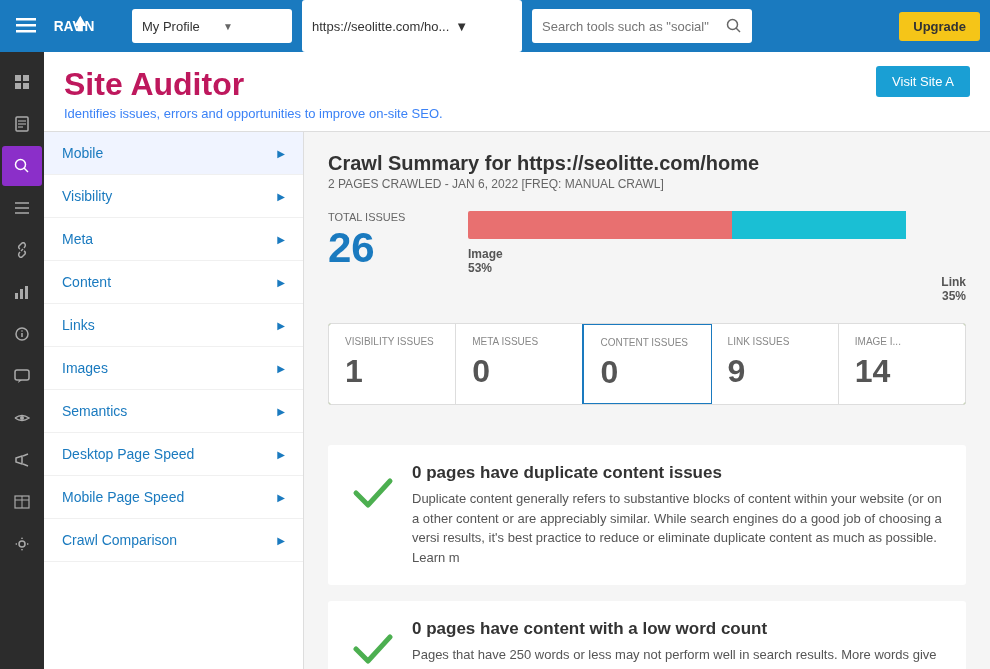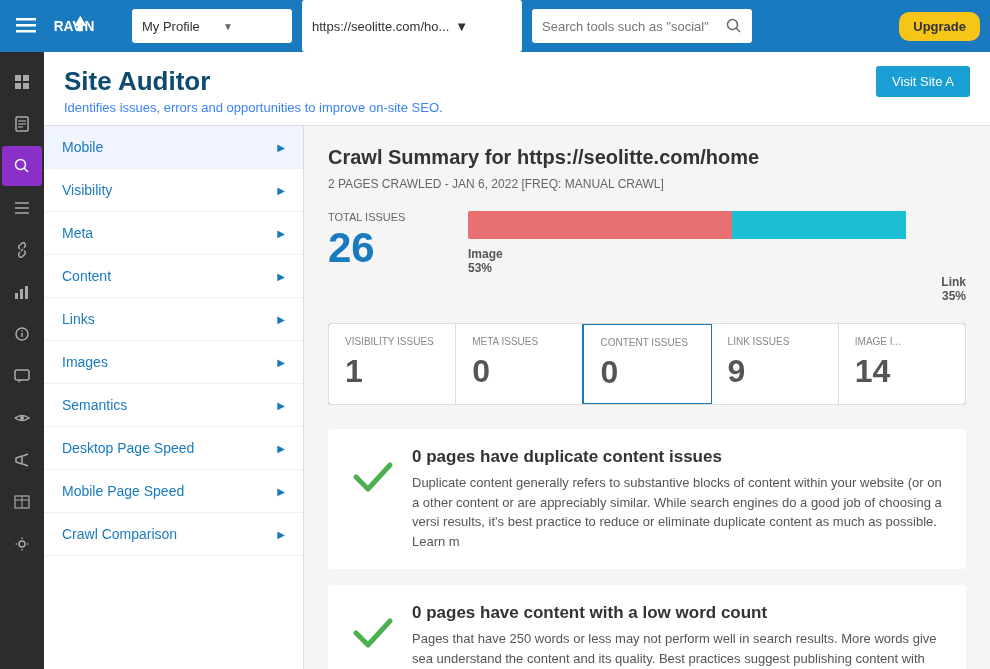--- a/index.html
+++ b/index.html
@@ -31,21 +31,21 @@
     .nav-url-dropdown span { font-size: 13px; color: #333; flex: 1; }
     .nav-search {
       display: flex; align-items: center; background: white; border-radius: 3px;
       height: 34px; padding: 0 10px; gap: 6px; min-width: 220px;
     }
     .nav-search input {
       border: none; outline: none; font-size: 13px; color: #333; flex: 1; background: transparent;
     }
     .upgrade-btn {
       background: #f5c518; color: #333; font-weight: bold; font-size: 13px;
-      padding: 7px 14px; border-radius: 10px; cursor: pointer; margin-left: auto; white-space: nowrap;
+      padding: 7px 14px; border-radius: 3px; cursor: pointer; margin-left: auto; white-space: nowrap;
     }
 
     
     .left-icon-nav {
       position: absolute; left: 0; top: 52px; bottom: 0; width: 44px;
       background: #2c2c2c; display: flex; flex-direction: column; align-items: center;
       padding-top: 10px; gap: 2px; z-index: 10;
     }
     .left-icon-nav .icon-item {
       width: 40px; height: 40px; display: flex; align-items: center; justify-content: center;
@@ -58,21 +58,21 @@
       position: absolute; left: 44px; top: 52px; right: 0; bottom: 0;
       display: flex; flex-direction: column;
     }
 
     
     .page-header {
       background: white; padding: 14px 20px 10px 20px;
       display: flex; justify-content: space-between; align-items: flex-start;
       border-bottom: 1px solid #ddd;
     }
-    .page-header-left h1 { font-size: 26px; color: #0c4a6e; font-weight: bold; }
+    .page-header-left h1 { font-size: 32px; color: #be185d; font-weight: bold; }
     .page-header-left p { font-size: 13px; color: #3b82f6; margin-top: 3px; }
     .visit-site-btn {
       background: #1a9fd4; color: white; padding: 8px 16px; border-radius: 3px;
       font-size: 13px; cursor: pointer; white-space: nowrap;
     }
 
     
     .content-area {
       display: flex; flex: 1; overflow: hidden;
     }
@@ -89,21 +89,21 @@
     }
     .sidebar-item.active { background: #f0f4ff; }
     .sidebar-item .arrow { font-size: 10px; color: #1a7abf; }
     .sidebar-item .arrow-right { font-size: 10px; color: #1a7abf; }
 
     
     .main-content {
       flex: 1; overflow-y: auto; padding: 20px 24px; background: #f5f5f5;
     }
 
-    .crawl-title { font-size: 20px; color: #333; font-weight: bold; margin-bottom: 8px; }
+    .crawl-title { font-size: 20px; color: #333; font-weight: bold; margin-bottom: 2px; }
     .crawl-subtitle { font-size: 12px; color: #666; margin-bottom: 20px; }
 
     
     .issues-section {
       display: flex; gap: 20px; margin-bottom: 20px; align-items: flex-start;
     }
     .total-issues-box { min-width: 120px; }
     .total-issues-label { font-size: 11px; color: #666; text-transform: uppercase; margin-bottom: 4px; }
     .total-issues-number { font-size: 42px; color: #1a7abf; font-weight: bold; line-height: 1; }
 
@@ -114,21 +114,21 @@
     .bar-image { background: #e87070; flex: 0 0 53%; }
     .bar-link { background: #1abfd4; flex: 0 0 35%; }
     .bar-labels {
       display: flex; justify-content: space-between; flex-direction: column;
     }
     .bar-label { font-size: 12px; color: #555; }
     .bar-label span { font-weight: bold; display: block; }
 
     
     .issue-cards {
-      display: flex; gap: 0; margin-bottom: 24px; border: 1px solid #ddd;
+      display: flex; gap: 0; margin-bottom: 40px; border: 1px solid #ddd;
       background: #4d7c0f; border-radius: 3px; overflow: hidden;
     }
     .issue-card {
       flex: 1; padding: 12px 16px; border-right: 1px solid #ddd; background: white;
     }
     .issue-card:last-child { border-right: none; }
     .issue-card.active { border: 2px solid #1a7abf; margin: -1px; }
     .issue-card-label { font-size: 10px; color: #888; text-transform: uppercase; margin-bottom: 6px; }
     .issue-card-number { font-size: 32px; color: #555; font-weight: bold; }
 

